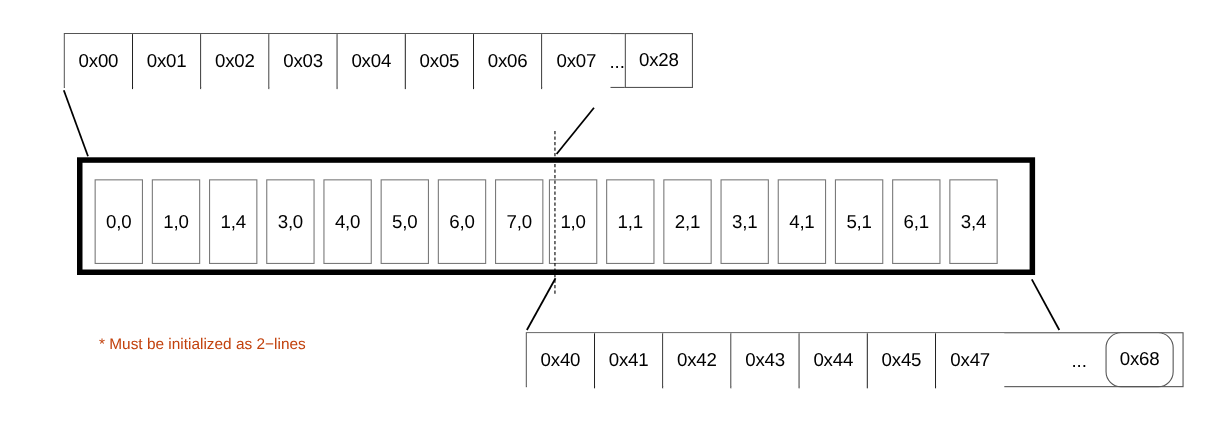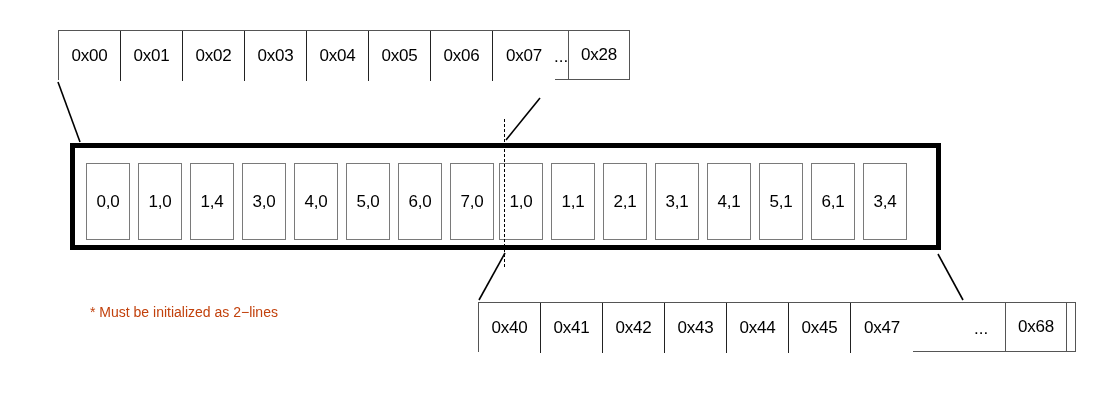--- a/index.html
+++ b/index.html
@@ -191,15 +191,15 @@
     <div class="addr-cell">0x41</div>
     <div class="addr-cell">0x42</div>
     <div class="addr-cell">0x43</div>
     <div class="addr-cell">0x44</div>
     <div class="addr-cell">0x45</div>
     <div class="addr-cell">0x47</div>
   </div>
 
   <div class="ellipsis" style="left:974px; top:320px;">...</div>
 
-  <div class="addr-single" style="left:1005px; top:302px;">0x68</div>
+  <div class="addr-single" style="left:1005px; top:302px;border-radius:14px;">0x68</div>
 
 </div>
 
 </body></html>

